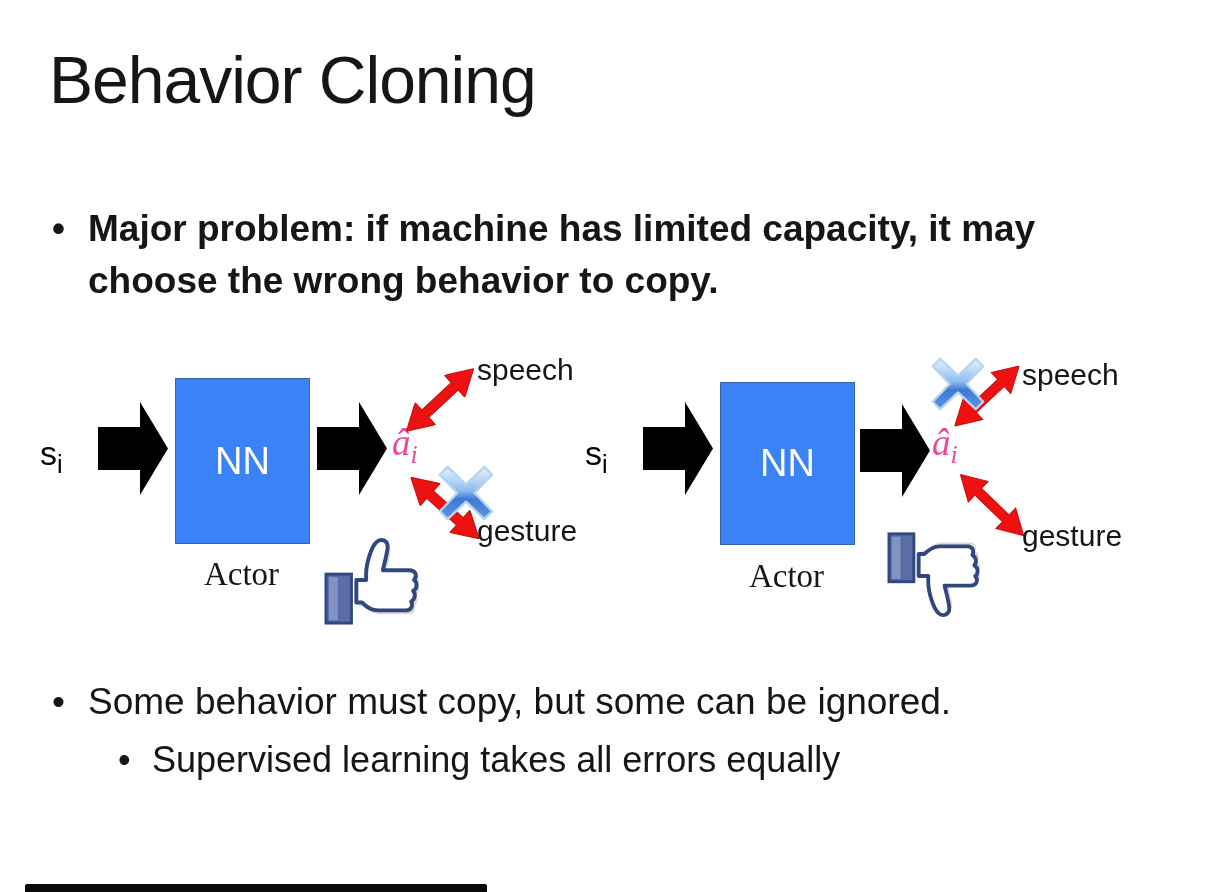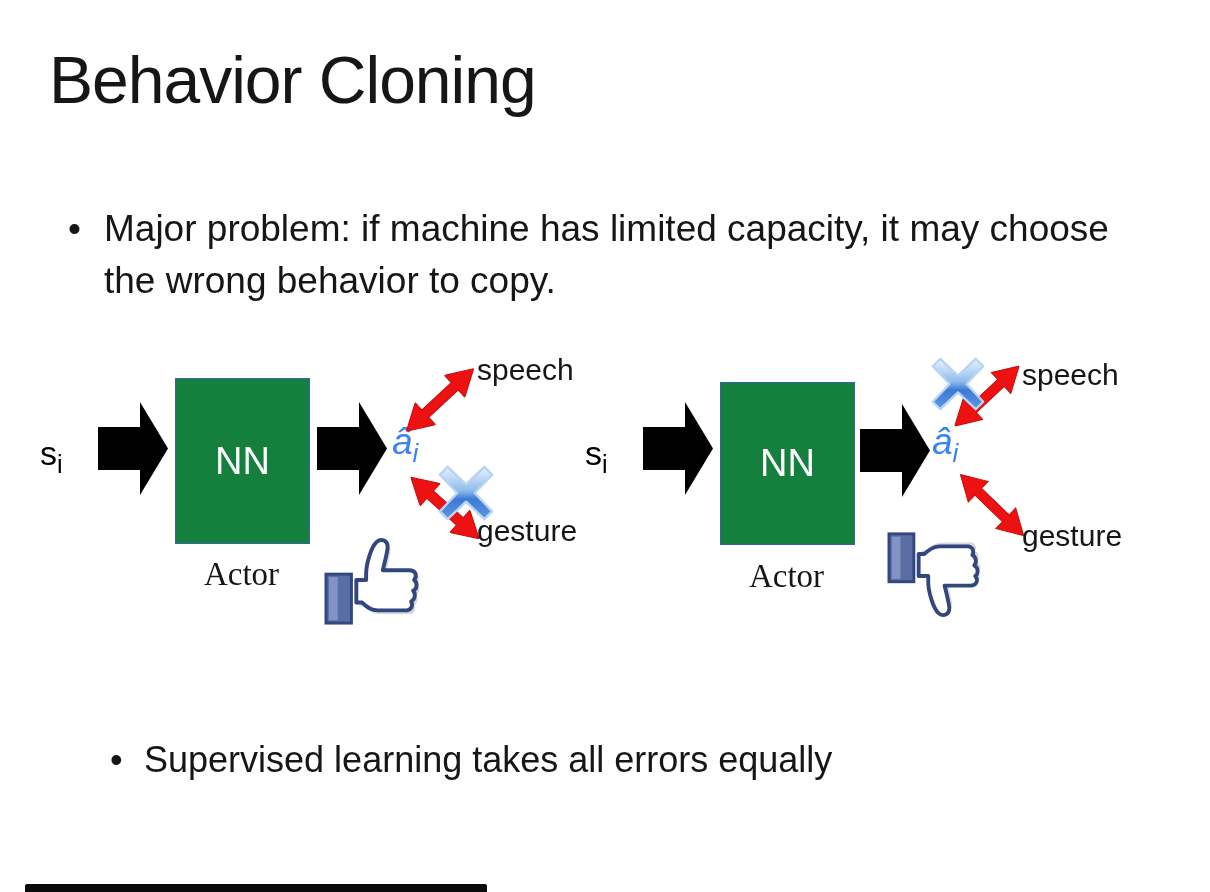--- a/index.html
+++ b/index.html
@@ -8,33 +8,33 @@
     font-family:"Liberation Sans",sans-serif;color:#111;overflow:hidden;
   }
   .abs{position:absolute;}
   
   .title{
     left:49px;top:42px;font-size:66px;font-weight:300;letter-spacing:-1px;color:#161616;
   }
   
   .bullet{font-size:37px;line-height:52px;color:#161616;}
   .bullet::before{content:"•";position:absolute;left:0;top:0;}
-  .b1{left:68px;top:203px;width:1015px;padding-left:36px;}
+  .b1{left:52px;top:203px;width:1015px;padding-left:36px;font-weight:bold;}
   .b2{left:52px;top:676px;width:1120px;padding-left:36px;white-space:nowrap;}
-  .b3{left:110px;top:734px;width:1000px;padding-left:34px;white-space:nowrap;font-size:36px;}
+  .b3{left:118px;top:734px;width:1000px;padding-left:34px;white-space:nowrap;font-size:36px;}
   
   .sublab{font-size:34px;color:#000000;}
   .sublab sub{font-size:25px;}
   .nnbox{
-    width:133px;background:#15803d;border:1.5px solid #3A62AC;
+    width:133px;background:#3b82f6;border:1.5px solid #3A62AC;
     display:flex;align-items:center;justify-content:center;
     color:#ffffff;font-size:38px;
   }
   .actor{font-size:33px;color:#161616;width:133px;text-align:center;font-family:Liberation Serif, serif;}
-  .ahat{font-family:Liberation Sans, sans-serif;font-style:italic;font-size:37px;color:#3b82f6;}
+  .ahat{font-family:Liberation Serif, serif;font-style:italic;font-size:37px;color:#ec4899;}
   .ahat sub{font-size:26px;}
   .modelab{font-size:30px;color:#161616;text-align:center;}
   
   .L-s{left:40px;top:434px;}
   .L-a1{left:98px;top:400px;}
   .L-nn{left:175px;top:378px;height:164px;}
   .L-a2{left:317px;top:400px;}
   .L-ahat{left:392px;top:421px;}
   .L-actor{left:175px;top:556px;}
   .L-speecharrow{left:394px;top:385px;transform:rotate(-43deg);}
@@ -148,19 +148,22 @@
     <div class="abs modelab R-speech">speech</div>
     <div class="abs modelab R-gesture">gesture</div>
     <svg class="abs R-x" width="56" height="56" viewBox="0 0 60 60">
         <use href="#bluex"></use>
       </svg>
     <svg class="abs R-thumb flipv" width="100" height="92" viewBox="0 0 100 96">
         <use href="#thumbhand"></use>
       </svg>
   </div>
 
+  <div class="abs bullet b2">
+    <span>Some behavior must copy, but some can be ignored.</span>
+  </div>
   <div class="abs bullet b3">
     <span>Supervised learning takes all errors equally</span>
   </div>
 
   <div class="abs bottombar"></div>
 
 </div>
 
 </body></html>

